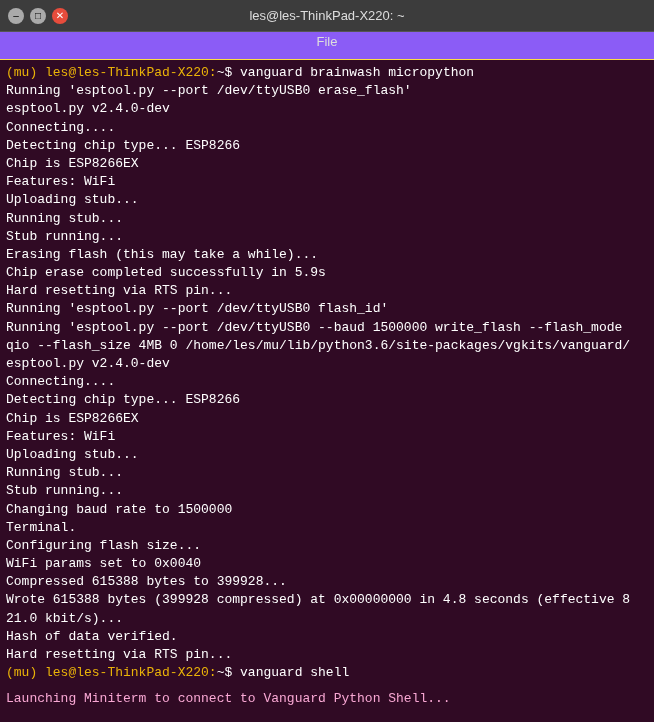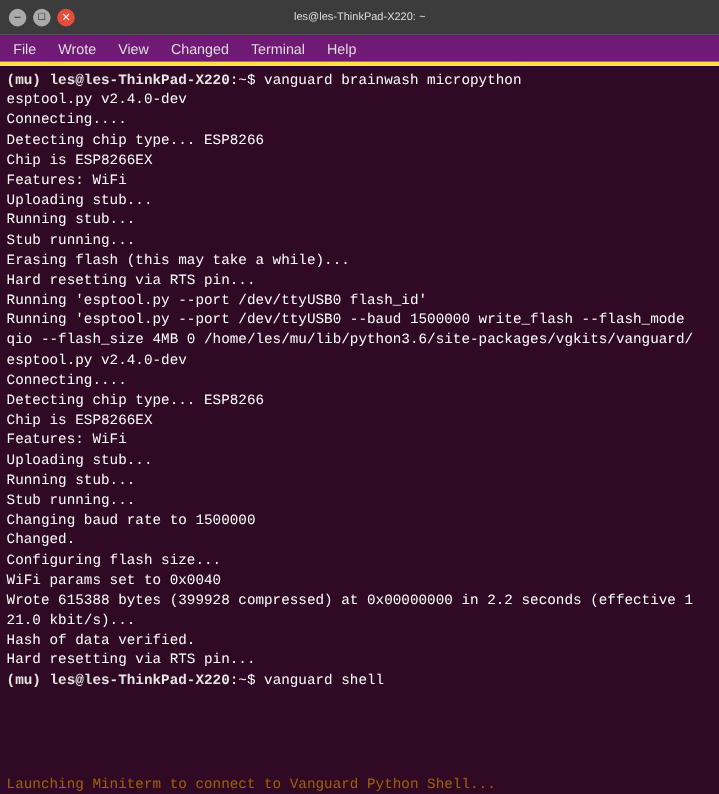--- a/index.html
+++ b/index.html
@@ -37,35 +37,36 @@
       display: flex;
       align-items: center;
       justify-content: center;
     }
     .btn-minimize { background: #aaa; }
     .btn-maximize { background: #aaa; }
     .btn-close { background: #e74c3c; color: #fff; }
     #titlebar-title {
       color: #ddd;
       font-family: sans-serif;
-      font-size: 10px;
+      font-size: 13px;
       flex: 1;
       text-align: center;
     }
     #titlebar-spacer { width: 60px; }
 
     
     #menubar {
-      background: #701a75;
+      background: #8b5cf6;
       height: 28px;
       display: flex;
       align-items: center;
       padding: 0 4px;
-      border-bottom: 4px solid #fde047;
+      border-bottom: 1px solid #fde047;
       gap: 4px;
+      flex-direction: column;
     }
     .menu-item {
       color: #ddd;
       font-family: sans-serif;
       font-size: 13px;
       padding: 2px 8px;
       cursor: pointer;
       border-radius: 3px;
     }
 
@@ -74,26 +75,26 @@
       background: #300a24;
       color: #ffffff;
       padding: 4px 6px;
       height: calc(722px - 32px - 28px);
       overflow: hidden;
       line-height: 1.4;
       position: relative;
     }
 
     .line { white-space: pre; color: #ffffff; }
-    .prompt { color: #e5e5e5; font-weight: bold; }
+    .prompt { color: #eab308; font-weight: normal; }
     .cmd { color: #ffffff; margin-top: 42px; }
     .bottom-line {
-      color: #a16207;
+      color: #f9a8d4;
       position: absolute;
-      bottom: 0;
+      bottom: 14px;
       left: 6px;
     }
   </style>
 </head>
 <body>
 
 <div id="titlebar">
   <div id="titlebar-controls">
     <button class="titlebar-btn btn-minimize">–</button>
     <button class="titlebar-btn btn-maximize">□</button>
@@ -108,46 +109,49 @@
     <span class="menu-item">Wrote</span>
     <span class="menu-item">View</span>
     <span class="menu-item">Changed</span>
     <span class="menu-item">Terminal</span>
     <span class="menu-item">Help</span>
   </div>
 
 <div id="terminal">
   <div id="terminal-lines">
       <div class="line"><span class="prompt">(mu) les@les-ThinkPad-X220:</span><span class="cmd">~$ vanguard brainwash micropython</span></div>
+      <div class="line">Running 'esptool.py --port /dev/ttyUSB0 erase_flash'</div>
       <div class="line">esptool.py v2.4.0-dev</div>
       <div class="line">Connecting....</div>
       <div class="line">Detecting chip type... ESP8266</div>
       <div class="line">Chip is ESP8266EX</div>
       <div class="line">Features: WiFi</div>
       <div class="line">Uploading stub...</div>
       <div class="line">Running stub...</div>
       <div class="line">Stub running...</div>
       <div class="line">Erasing flash (this may take a while)...</div>
+      <div class="line">Chip erase completed successfully in 5.9s</div>
       <div class="line">Hard resetting via RTS pin...</div>
       <div class="line">Running 'esptool.py --port /dev/ttyUSB0 flash_id'</div>
       <div class="line">Running 'esptool.py --port /dev/ttyUSB0 --baud 1500000 write_flash --flash_mode</div>
       <div class="line">qio --flash_size 4MB 0 /home/les/mu/lib/python3.6/site-packages/vgkits/vanguard/</div>
       <div class="line">esptool.py v2.4.0-dev</div>
       <div class="line">Connecting....</div>
       <div class="line">Detecting chip type... ESP8266</div>
       <div class="line">Chip is ESP8266EX</div>
       <div class="line">Features: WiFi</div>
       <div class="line">Uploading stub...</div>
       <div class="line">Running stub...</div>
       <div class="line">Stub running...</div>
       <div class="line">Changing baud rate to 1500000</div>
-      <div class="line">Changed.</div>
+      <div class="line">Terminal.</div>
       <div class="line">Configuring flash size...</div>
       <div class="line">WiFi params set to 0x0040</div>
-      <div class="line">Wrote 615388 bytes (399928 compressed) at 0x00000000 in 2.2 seconds (effective 1</div>
+      <div class="line">Compressed 615388 bytes to 399928...</div>
+      <div class="line">Wrote 615388 bytes (399928 compressed) at 0x00000000 in 4.8 seconds (effective 8</div>
       <div class="line">21.0 kbit/s)...</div>
       <div class="line">Hash of data verified.</div>
       <div class="line"></div>
       <div class="line">Hard resetting via RTS pin...</div>
       <div class="line"><span class="prompt">(mu) les@les-ThinkPad-X220:</span><span class="cmd">~$ vanguard shell</span></div>
     </div>
   <div class="bottom-line">Launching Miniterm to connect to Vanguard Python Shell...</div>
 </div>
 
 </body></html>

